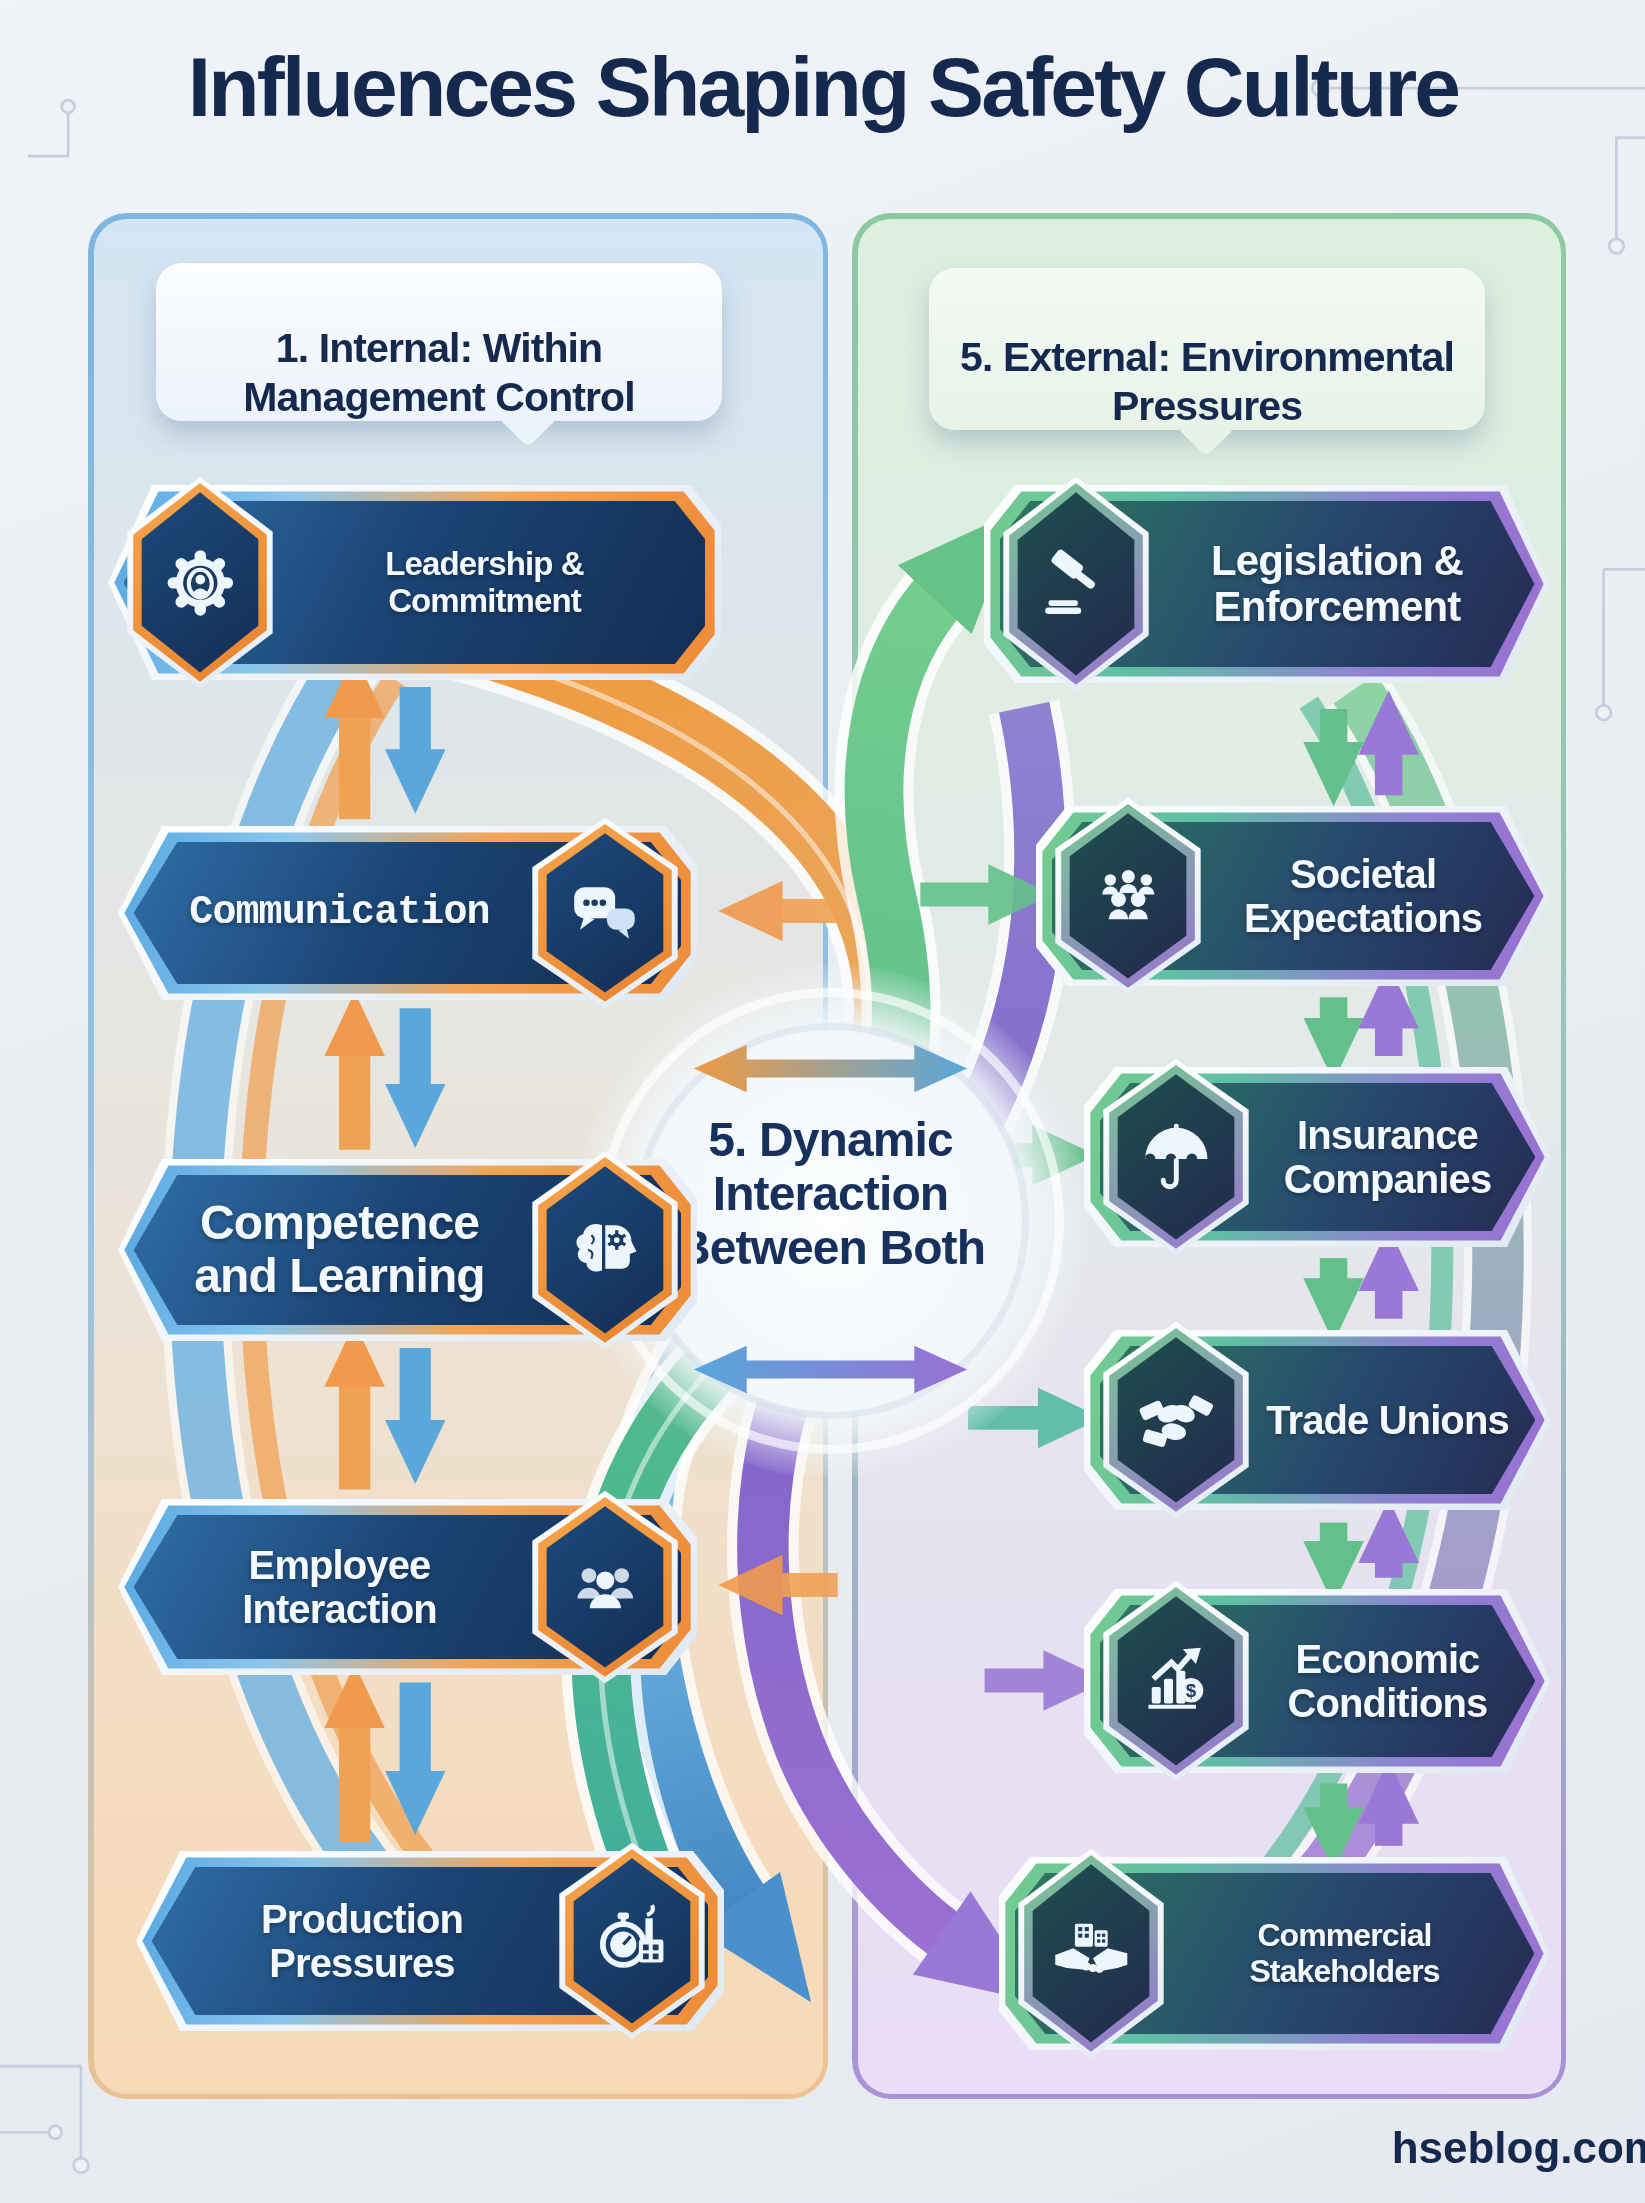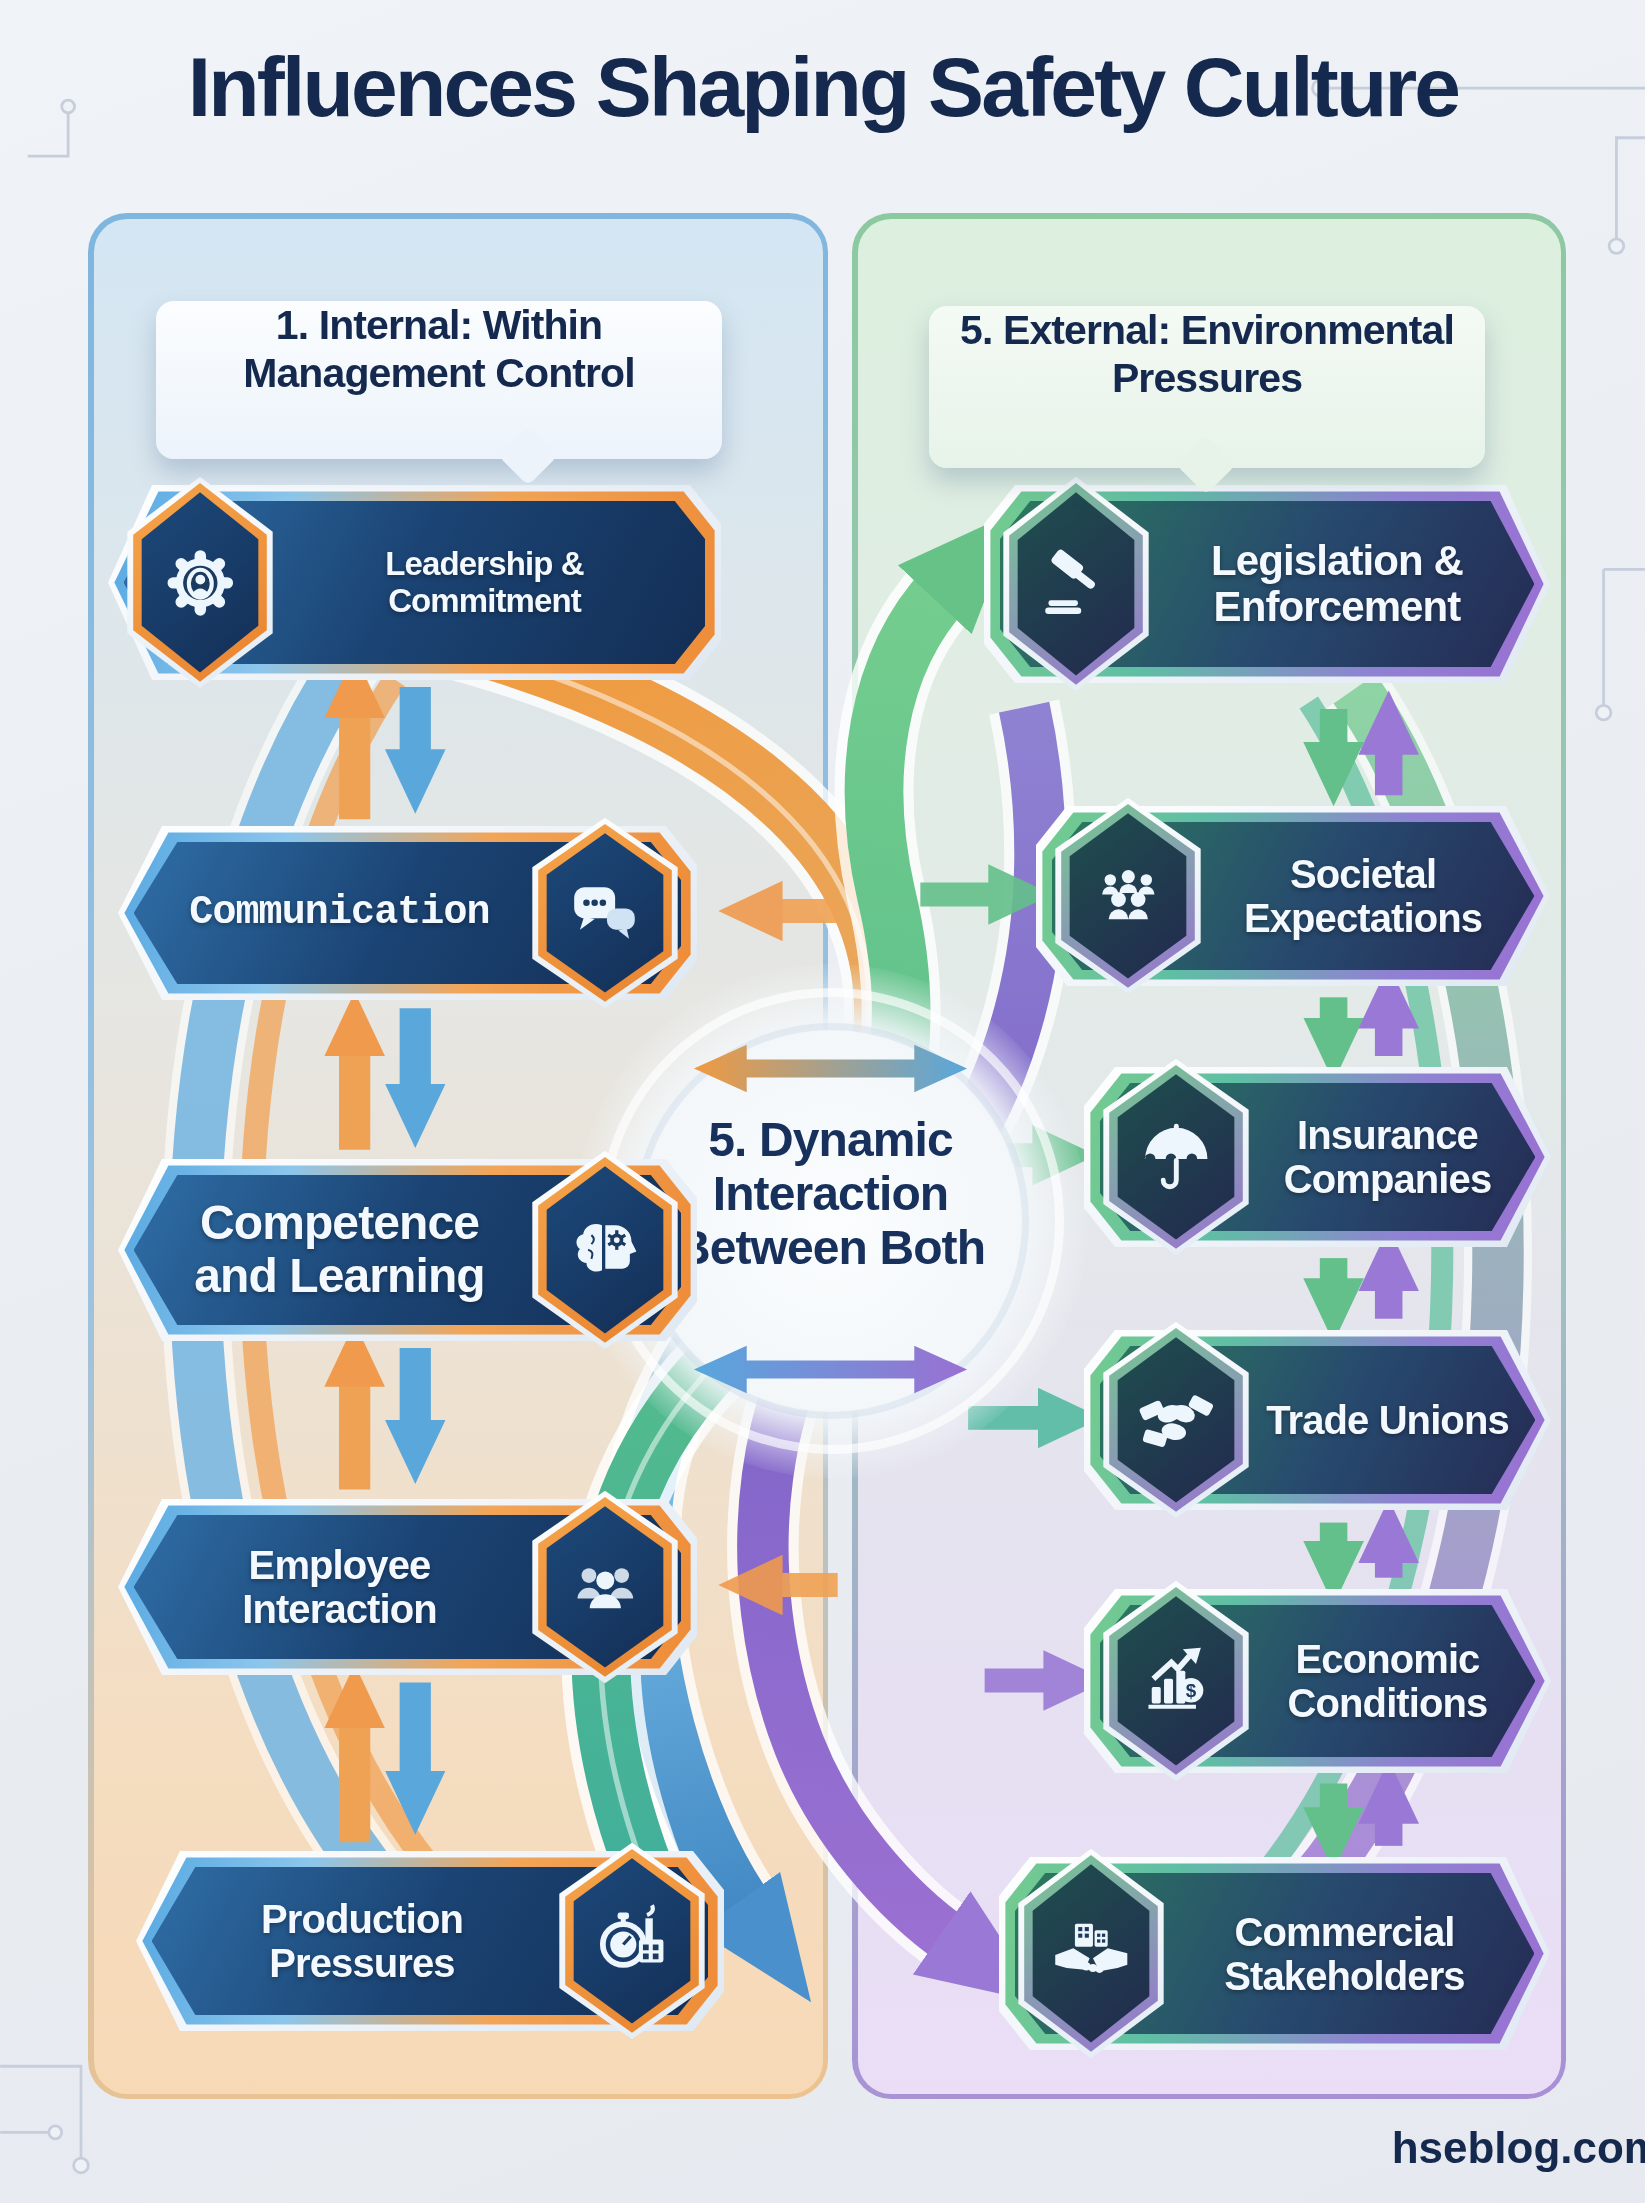--- a/index.html
+++ b/index.html
@@ -14,23 +14,23 @@
   .bg-decor{z-index:1;}
   .flows{z-index:20;}
   .panel-wrap{position:absolute;border-radius:39px;padding:5.5px;z-index:10;}
   .panel-wrap.internal{left:88px;top:213px;width:729px;height:1875px;
       background:linear-gradient(175deg,#7fb6de 0%,#9cc2e0 55%,#eec28f 100%);}
   .panel-wrap.external{left:852px;top:213px;width:703px;height:1875px;
       background:linear-gradient(175deg,#8cc9a0 0%,#9ec4c0 55%,#a98fd6 100%);}
   .panel{width:100%;height:100%;border-radius:33px;}
   .panel.internal{background:linear-gradient(180deg,#d4e6f4 0%,#e6e6e2 42%,#f4ddc2 80%,#f7d9b6 100%);}
   .panel.external{background:linear-gradient(180deg,#dcf0de 0%,#e3eae8 42%,#e6e0f2 80%,#eadef6 100%);}
-  .header-card{position:absolute;z-index:45;border-radius:18px;display:flex;align-items:flex-start;justify-content:center;
+  .header-card{position:absolute;z-index:45;border-radius:26px;display:flex;align-items:flex-end;justify-content:center;
       text-align:center;color:#15294e;font-weight:bold;font-size:41px;line-height:1.18;letter-spacing:-0.9px;
-      box-shadow:0 13px 26px rgba(80,110,150,.30);margin-top:38px;}
+      box-shadow:0 13px 26px rgba(80,110,150,.30);}
   .header-card span{display:block;padding:0 27.5px;}
   .header-card::after{content:"";position:absolute;bottom:-18.4px;width:42px;height:42px;
       transform:rotate(45deg);border-radius:7.3px;z-index:-1;}
   .header-card.internal{left:156px;top:263px;width:566px;height:158px;
       background:linear-gradient(180deg,#fbfdff,#ecf3fa);}
   .header-card.internal::after{left:62%;background:#ecf3fa;}
   .header-card.external{left:929px;top:268px;width:556px;height:162px;
       background:linear-gradient(180deg,#f4faf4,#e7f3e9);}
   .header-card.external::after{left:46%;background:#e7f3e9;}
   .center-circle{position:absolute;left:574px;top:964px;width:514px;height:514px;border-radius:50%;z-index:30;
@@ -500,19 +500,19 @@
               <g fill="#eef6fd">
                 <polygon points="4,50 26,42 46,54 40,68 18,66 4,62"></polygon>
                 <polygon points="92,48 68,42 50,54 58,70 80,66 92,62"></polygon>
                 <circle cx="42" cy="64" r="5"></circle>
                 <circle cx="50" cy="66" r="5"></circle>
                 <circle cx="58" cy="67" r="5"></circle>
               </g>
             </svg>
           </div>
         </div>
-        <div class="node-label" style="font-size:40px">Commercial Stakeholders</div>
+        <div class="node-label" style="font-size:32px">Commercial Stakeholders</div>
       </div>
     </div>
 
   <div class="footer">hseblog.com</div>
 </div>
 
 
 </body></html>

